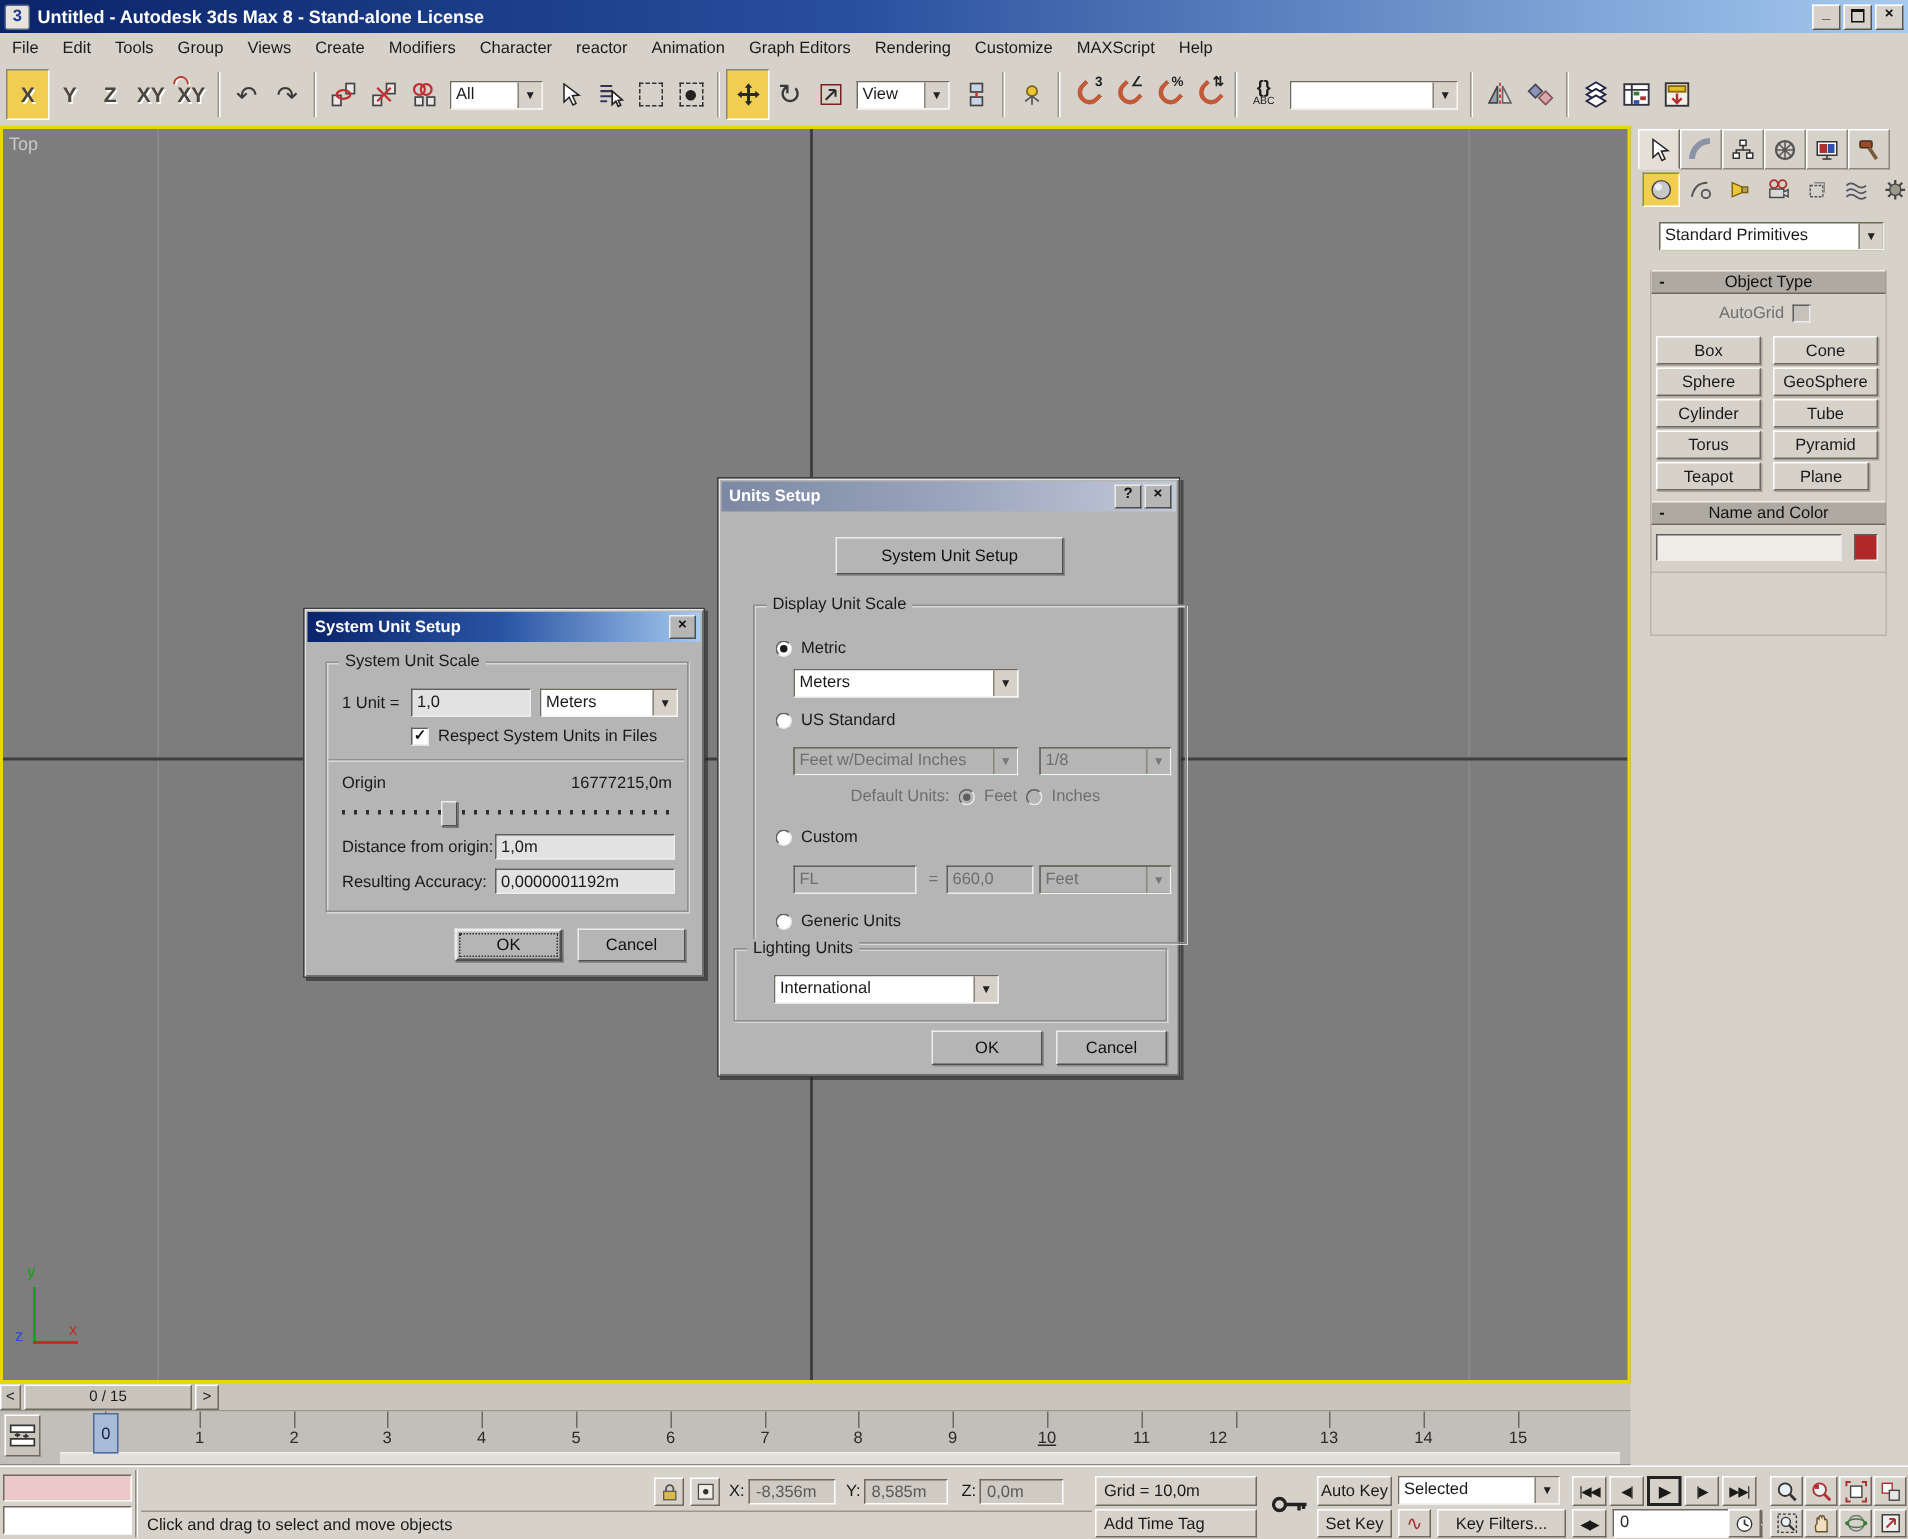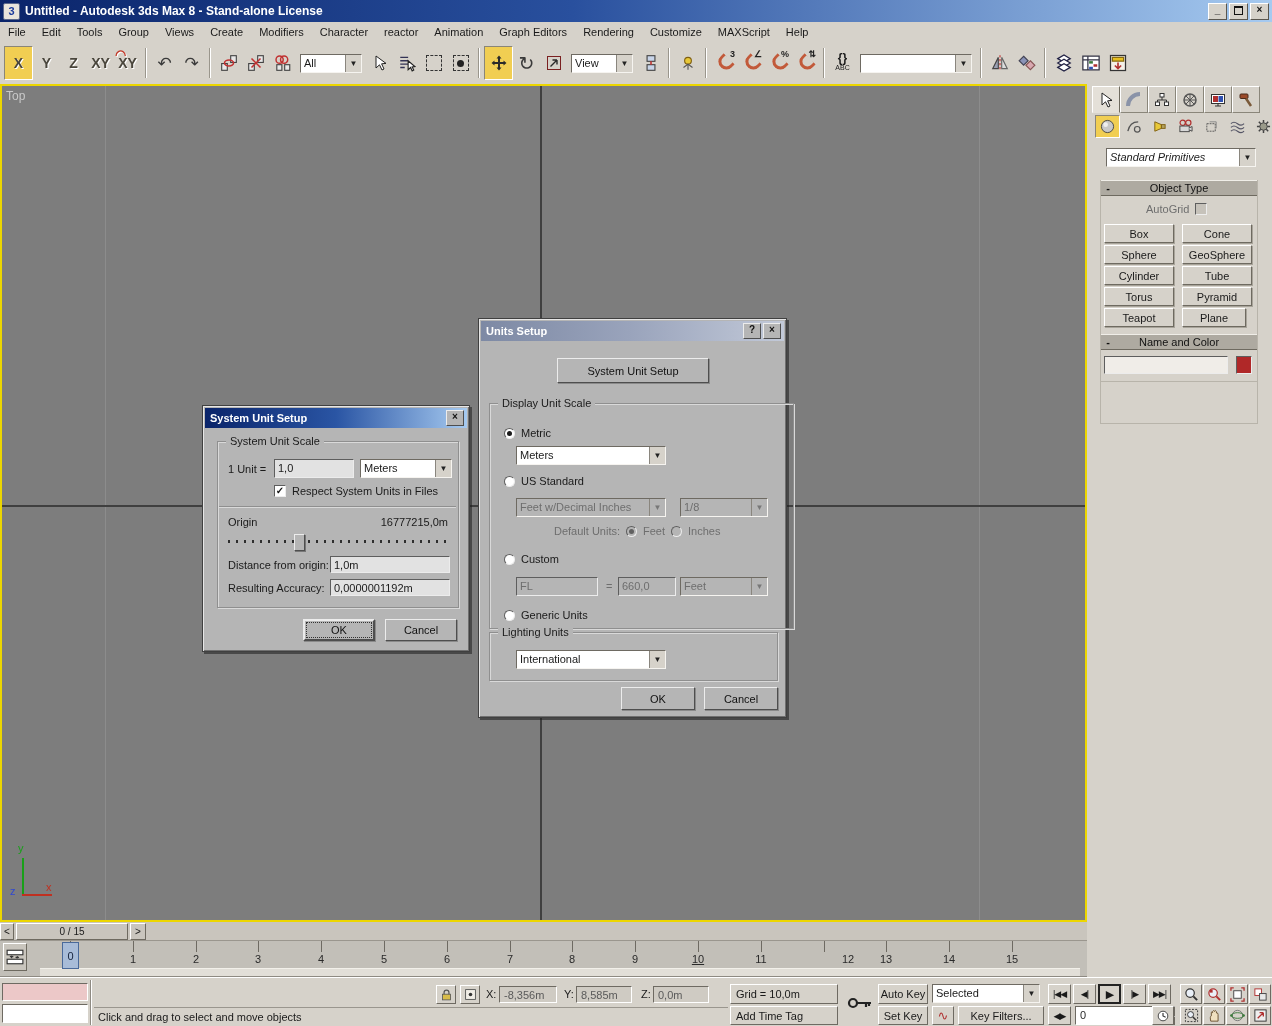--- a/index.html
+++ b/index.html
@@ -304,21 +304,21 @@
   </div>
 
   <div class="ab dialog" style="left:478px;top:318px;width:309px;height:400px;">
     <div class="dtitle inact">
       <span class="dttxt">Units Setup</span>
       <div class="dtbtn">?</div>
       <div class="dtbtn">×</div>
     </div>
     <div class="ab dbtn" style="left:78px;top:39px;width:152px;height:25px;">System Unit Setup</div>
 
-    <div class="ab gb" style="left:10px;top:84px;width:287px;height:224px;padding-left:16px;">
+    <div class="ab gb" style="left:23px;top:84px;width:287px;height:224px;">
       <span class="gb-label">Display Unit Scale</span>
       <div class="ab" style="left:14px;top:22px;"><span class="radio on"></span><span class="rlbl">Metric</span></div>
       <div class="ab dd" style="left:26px;top:42px;width:150px;">
         <span class="dd-t">Meters</span>
         <span class="dd-a">▼</span>
       </div>
       <div class="ab" style="left:14px;top:70px;"><span class="radio"></span><span class="rlbl">US Standard</span></div>
       <div class="ab dd dis" style="left:26px;top:94px;width:150px;">
         <span class="dd-t">Feet w/Decimal Inches</span>
         <span class="dd-a">▼</span>
@@ -467,21 +467,21 @@
             <path d="M1 5 Q4 2 8 5 T15 5 M1 9 Q4 6 8 9 T15 9 M1 13 Q4 10 8 13 T15 13" fill="none" stroke="#556" stroke-width="1.2"></path>
           </svg>
         </div>
       <div class="scbtn">
           <svg width="15" height="15" viewBox="0 0 16 16">
             <circle cx="8" cy="8" r="4" fill="#9a9a8a" stroke="#444"></circle>
             <path d="M8 1 V4 M8 12 V15 M1 8 H4 M12 8 H15 M3 3 L5 5 M11 11 L13 13 M13 3 L11 5 M5 11 L3 13" stroke="#444" stroke-width="1.6"></path>
           </svg>
         </div>
     </div>
-    <div class="ab dd" style="left:16px;top:64px;width:150px;background:#4d7c0f;font-style:italic;">
+    <div class="ab dd" style="left:16px;top:64px;width:150px;background:#4d7c0f;">
       <span class="dd-t">Standard Primitives</span>
       <span class="dd-a">▼</span>
     </div>
 
     <div class="ab rollhead" style="left:10px;top:96px;width:158px;height:16px;">
       <span class="minus">-</span>
       <span class="rtitle">Object Type</span>
     </div>
     <div class="ab" style="left:10px;top:96px;width:158px;height:244px;border:1px solid #b8b4aa;border-top:none;box-sizing:border-box;"></div>
     <div class="ab" style="left:56px;top:119px;display:flex;align-items:center;gap:6px;">
@@ -541,21 +541,21 @@
       <span class="ticklbl" style="left:510px;">7</span>
     <div class="tick" style="left:572px;"></div>
       <span class="ticklbl" style="left:572px;">8</span>
     <div class="tick" style="left:635px;"></div>
       <span class="ticklbl" style="left:635px;">9</span>
     <div class="tick" style="left:698px;"></div>
       <span class="ticklbl" style="left:698px;text-decoration:underline;">10</span>
     <div class="tick" style="left:761px;"></div>
       <span class="ticklbl" style="left:761px;">11</span>
     <div class="tick" style="left:824px;"></div>
-      <span class="ticklbl" style="left:848px;text-align:right;">12</span>
+      <span class="ticklbl" style="left:812px;text-align:right;">12</span>
     <div class="tick" style="left:886px;"></div>
       <span class="ticklbl" style="left:886px;">13</span>
     <div class="tick" style="left:949px;"></div>
       <span class="ticklbl" style="left:949px;">14</span>
     <div class="tick" style="left:1012px;"></div>
       <span class="ticklbl" style="left:1012px;">15</span>
     <div id="framehandle" class="ab">0</div>
   </div>
 
   <div id="statusbar" class="ab">

